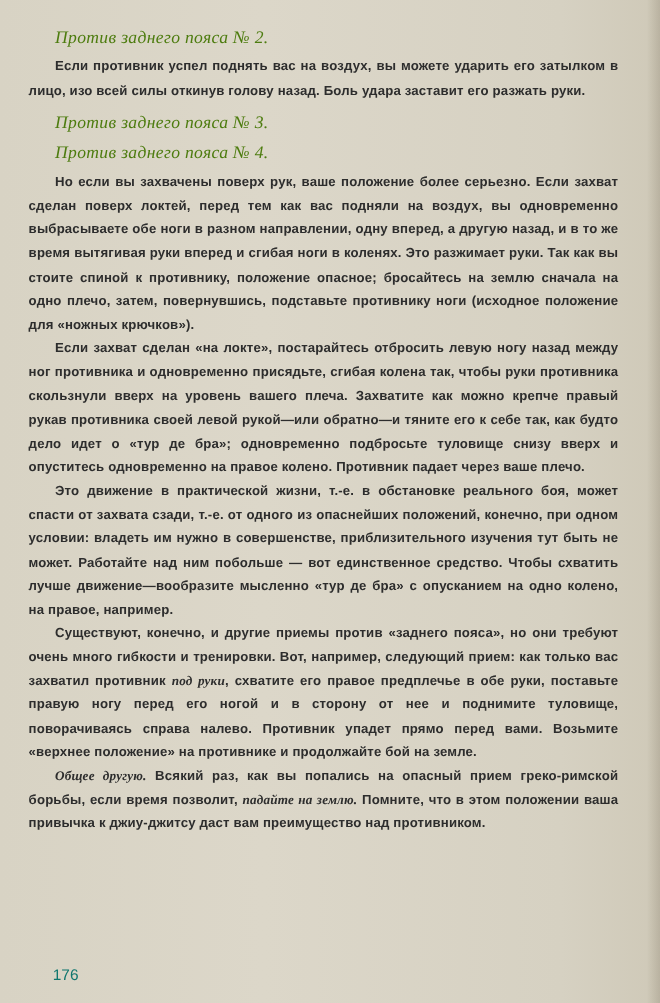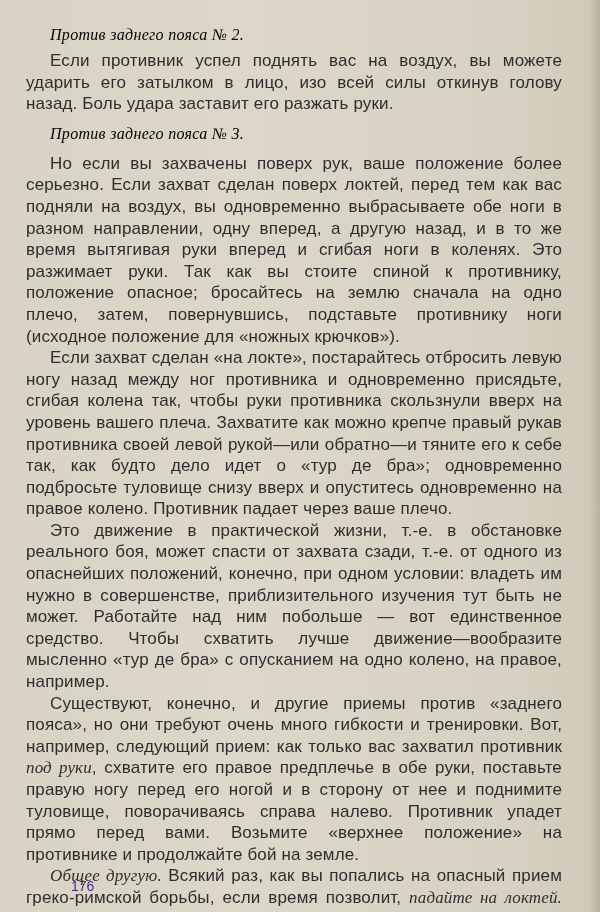--- a/index.html
+++ b/index.html
@@ -10,60 +10,61 @@
     color:#2d2d2d;
     position:relative;
   }
   .page {
     position:absolute; left:26px; top:26px; width:536px;
   }
   .heading {
     font-family: "Liberation Serif", serif;
     font-style: italic;
     font-size:16px;
-    color:#000000;
+    color:#4d7c0f;
     margin:0 0 6px 24px;
     letter-spacing:0.3px;
   }
   p {
     margin:0;
-    font-size:17px;
+    font-size:12px;
     line-height:21.6px;
     text-align:justify;
     text-indent:24px;
     letter-spacing:0.15px;
     font-family: "Liberation Sans Narrow", "Liberation Sans", sans-serif;
+    font-weight: bold;
   }
   .section { margin-bottom:10px; }
   .it { font-family:"Liberation Serif", serif; font-style:italic; }
   .pagenum {
     position:absolute; left:48px; top:878px;
-    font-size:14px; color:#4c1d95;
+    font-size:14px; color:#0f766e;
     font-family:"Liberation Sans", sans-serif;
-    margin-left:23px;
   }
   .edge {
     position:absolute; right:0; top:0; width:12px; height:912px;
     background: linear-gradient(90deg, rgba(0,0,0,0) 0%, rgba(120,110,90,0.25) 100%);
   }
 </style>
 </head>
 <body>
 
 <div class="page">
   <div class="section">
     <div class="heading">Против заднего пояса № 2.</div>
     <p>Если противник успел поднять вас на воздух, вы можете ударить его затылком в лицо, изо всей силы откинув голову назад. Боль удара заставит его разжать руки.</p>
   </div>
   <div class="section" style="margin-top:0">
     <div class="heading">Против заднего пояса № 3.</div>
   </div>
   <div class="section" style="margin-top:8px">
+    <div class="heading">Против заднего пояса № 4.</div>
     <p>Но если вы захвачены поверх рук, ваше положение более серьезно. Если захват сделан поверх локтей, перед тем как вас подняли на воздух, вы одновременно выбрасываете обе ноги в разном направлении, одну вперед, а другую назад, и в то же время вытягивая руки вперед и сгибая ноги в коленях. Это разжимает руки. Так как вы стоите спиной к противнику, положение опасное; бросайтесь на землю сначала на одно плечо, затем, повернувшись, подставьте противнику ноги (исходное положение для «ножных крючков»).</p>
     <p>Если захват сделан «на локте», постарайтесь отбросить левую ногу назад между ног противника и одновременно присядьте, сгибая колена так, чтобы руки противника скользнули вверх на уровень вашего плеча. Захватите как можно крепче правый рукав противника своей левой рукой—или обратно—и тяните его к себе так, как будто дело идет о «тур де бра»; одновременно подбросьте туловище снизу вверх и опуститесь одновременно на правое колено. Противник падает через ваше плечо.</p>
     <p>Это движение в практической жизни, т.-е. в обстановке реального боя, может спасти от захвата сзади, т.-е. от одного из опаснейших положений, конечно, при одном условии: владеть им нужно в совершенстве, приблизительного изучения тут быть не может. Работайте над ним побольше — вот единственное средство. Чтобы схватить лучше движение—вообразите мысленно «тур де бра» с опусканием на одно колено, на правое, например.</p>
     <p><span>Существуют, конечно, и другие приемы против «заднего пояса», но они требуют очень много гибкости и тренировки. Вот, например, следующий прием: как только вас захватил противник </span><span class="it">под руки</span><span>, схватите его правое предплечье в обе руки, поставьте правую ногу перед его ногой и в сторону от нее и поднимите туловище, поворачиваясь справа налево. Противник упадет прямо перед вами. Возьмите «верхнее положение» на противнике и продолжайте бой на земле.</span></p>
-    <p><span class="it">Общее другую.</span><span> Всякий раз, как вы попались на опасный прием греко-римской борьбы, если время позволит, </span><span class="it">падайте на локтей.</span><span> Помните, что в этом положении ваша привычка к джиу-джитсу даст вам преимущество над противником.</span></p>
+    <p><span class="it">Общее другую.</span><span> Всякий раз, как вы попались на опасный прием греко-римской борьбы, если время позволит, </span><span class="it">падайте на землю.</span><span> Помните, что в этом положении ваша привычка к джиу-джитсу даст вам преимущество над противником.</span></p>
   </div>
 </div>
 
 <div class="pagenum">176</div>
 <div class="edge"></div>
 
 </body></html>

